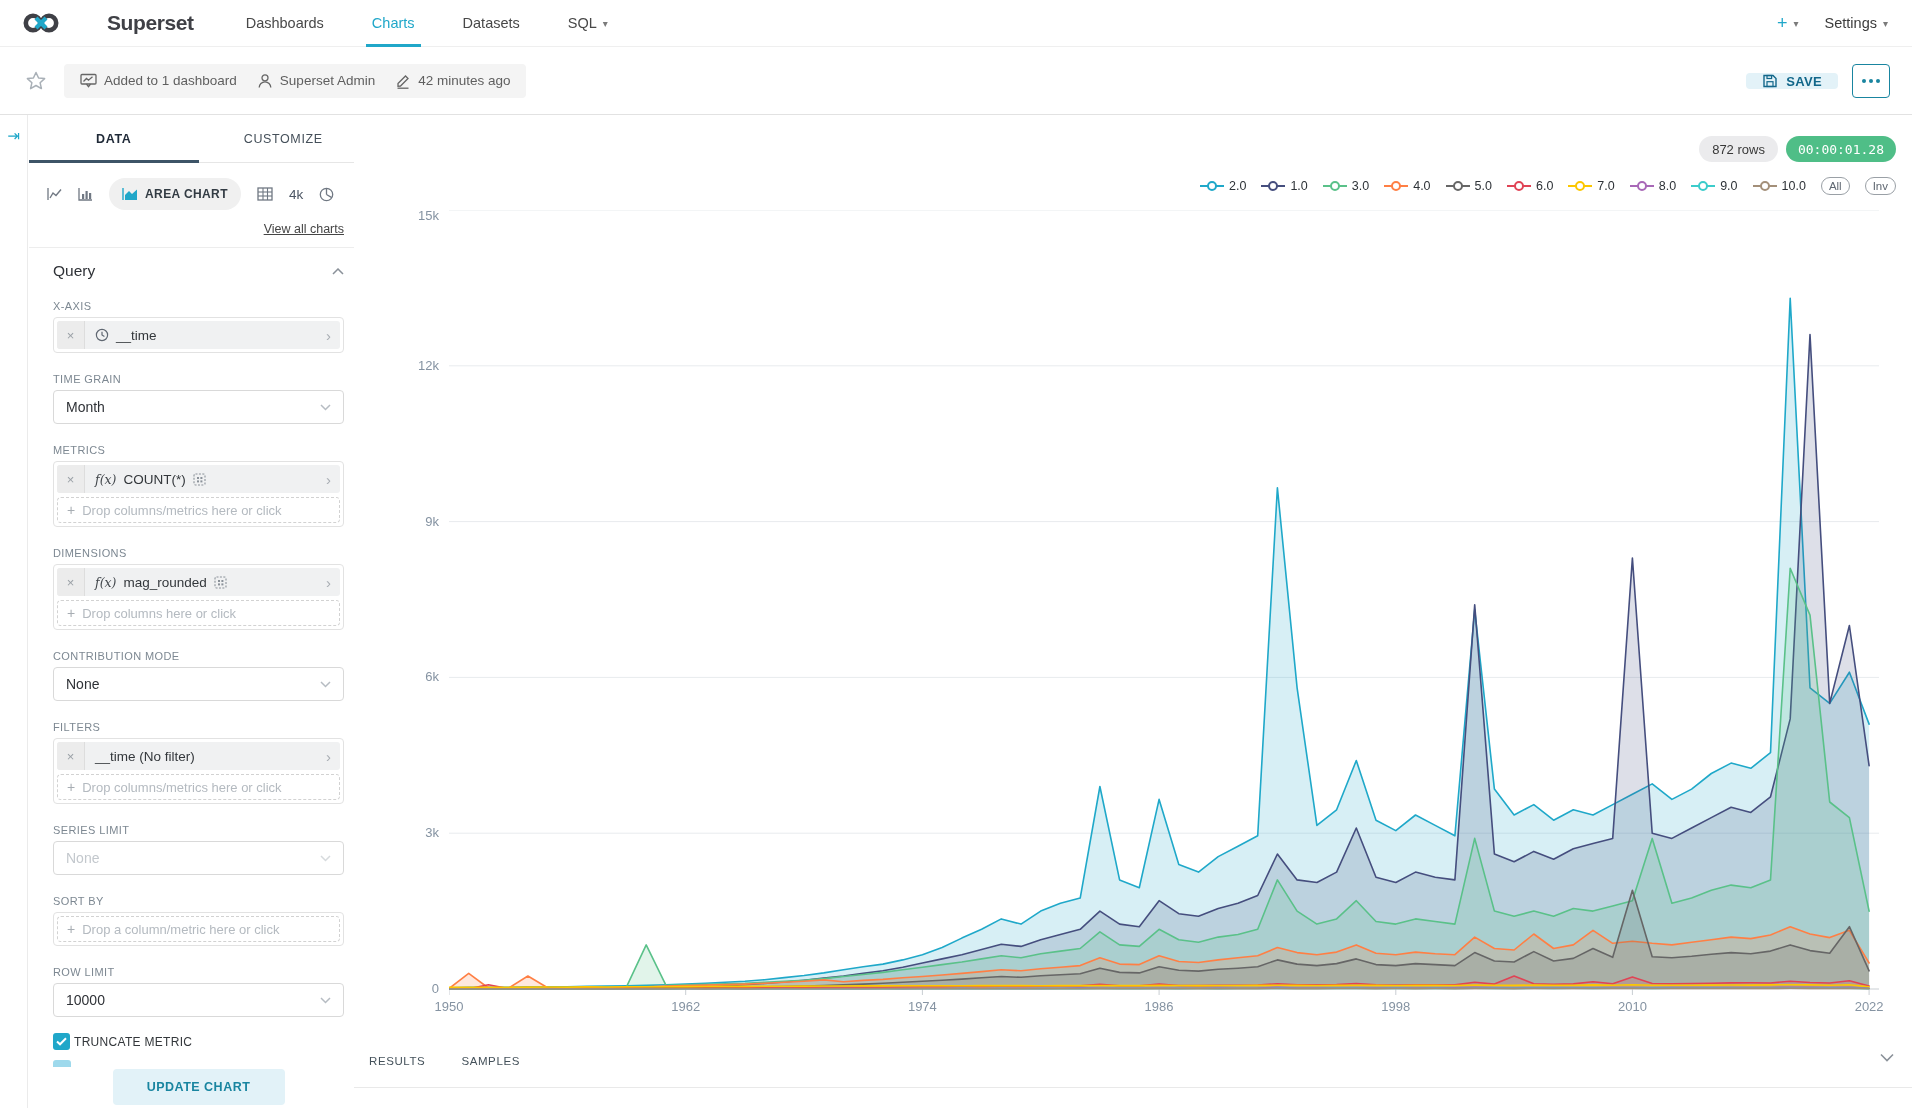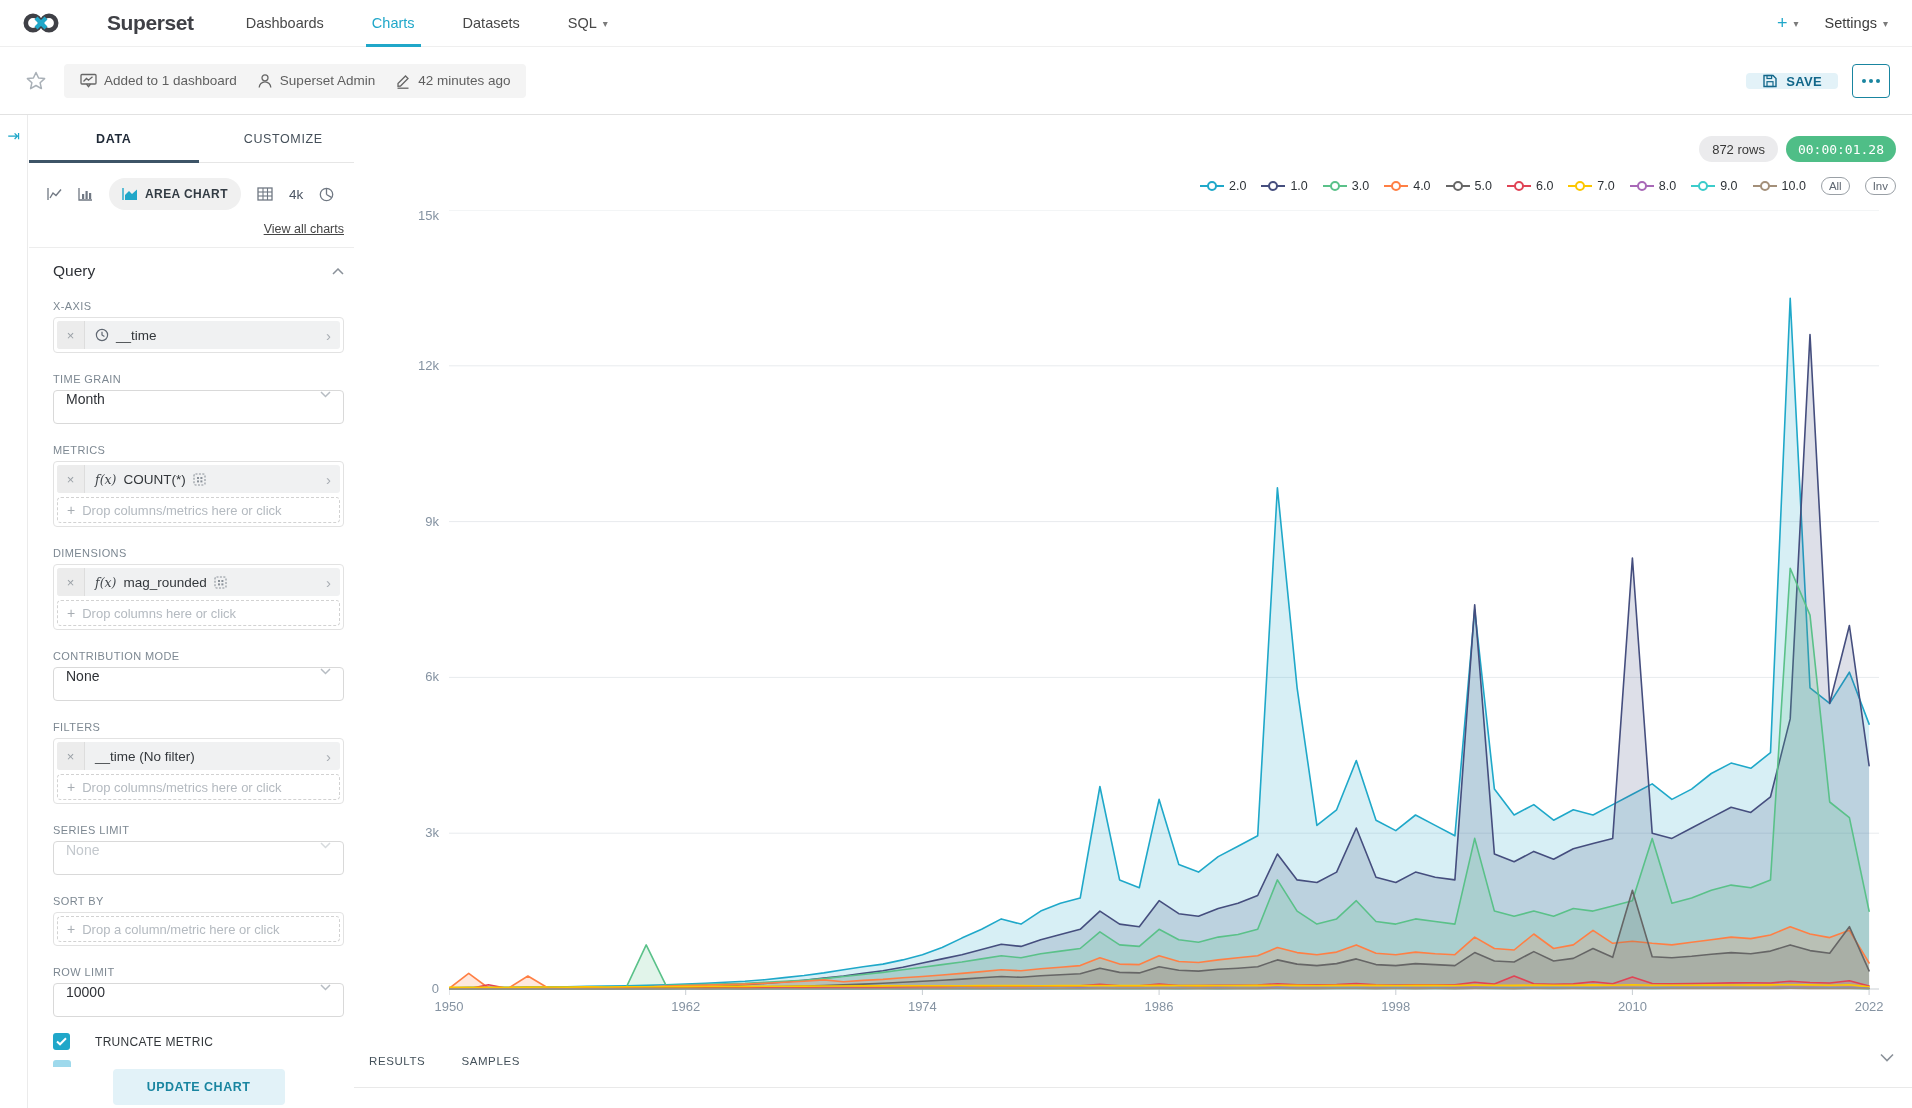--- a/index.html
+++ b/index.html
@@ -63,26 +63,26 @@
   .ctrl { margin-top:5px; }
   .outline-box { border:1px solid #e2e2e2; border-radius:4px; padding:3px; }
   .pill { display:flex; align-items:center; background:#f0f1f2; border-radius:3px; height:28px; overflow:hidden; }
   .pill-x { width:28px; align-self:stretch; display:flex; align-items:center; justify-content:center;
     color:#9aa0a6; font-size:13px; border-right:1px solid #dddddd; background:#ececec; cursor:pointer; }
   .pill-body { display:flex; align-items:center; gap:7px; padding:0 10px; font-size:13.5px; color:#33373b; }
   .pill-chev { margin-left:auto; color:#a8adb3; font-size:15px; padding:0 9px; cursor:pointer; }
   .dropzone { margin-top:4px; border:1px dashed #d2d2d2; border-radius:4px; height:26px;
     display:flex; align-items:center; gap:7px; padding:0 9px; font-size:13px; color:#b4bac0; cursor:pointer; }
   .dropzone .plus { color:#a7adb3; font-size:14px; }
-  .selectbox { border:1px solid #d9d9d9; border-radius:4px; height:34px; display:flex; align-items:flex-start;
+  .selectbox { border:1px solid #d9d9d9; border-radius:4px; height:34px; display:flex; align-items:center;
     padding:0 12px; font-size:14px; color:#2f3237; cursor:pointer; }
   .selectbox.placeholder { color:#c3c8cd; }
   .selectbox svg { margin-left:auto; }
   .fx { font-family:"DejaVu Serif",serif; font-style:italic; font-size:12.5px; color:#43484d; }
-  .checkrow { margin:16px 24px 0; display:flex; align-items:center; gap:25px; }
+  .checkrow { margin:16px 24px 0; display:flex; align-items:center; gap:4px; }
   .checkbox { width:17px; height:17px; border-radius:3px; background:#20a7c9; display:flex;
     align-items:center; justify-content:center; cursor:pointer; }
   .checklabel { font-size:12px; color:#33373b; letter-spacing:0.3px; }
   .partial-check { margin:10px 0 0 24px; width:18px; height:7px; border-radius:3px 3px 0 0; background:#9ed9ec; }
   .update-btn { margin:2px auto 0; display:block; width:172px; height:36px; background:#e2f2f8; border:none;
     border-radius:4px; font-size:12.5px; font-weight:700; color:#1985a0; letter-spacing:0.5px; cursor:pointer; }
 
   
   .badges { position:absolute; top:21px; right:16px; display:flex; gap:8px;text-align:right; }
   .rows-badge { height:26px; background:#ebebed; border-radius:13px; padding:0 13px; display:flex;

